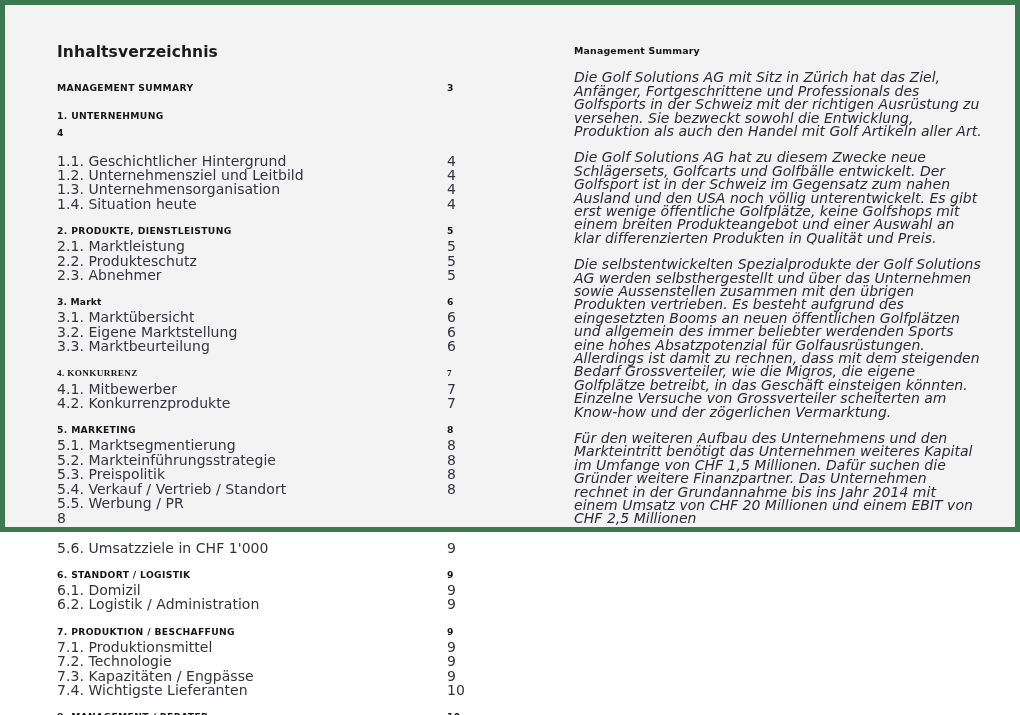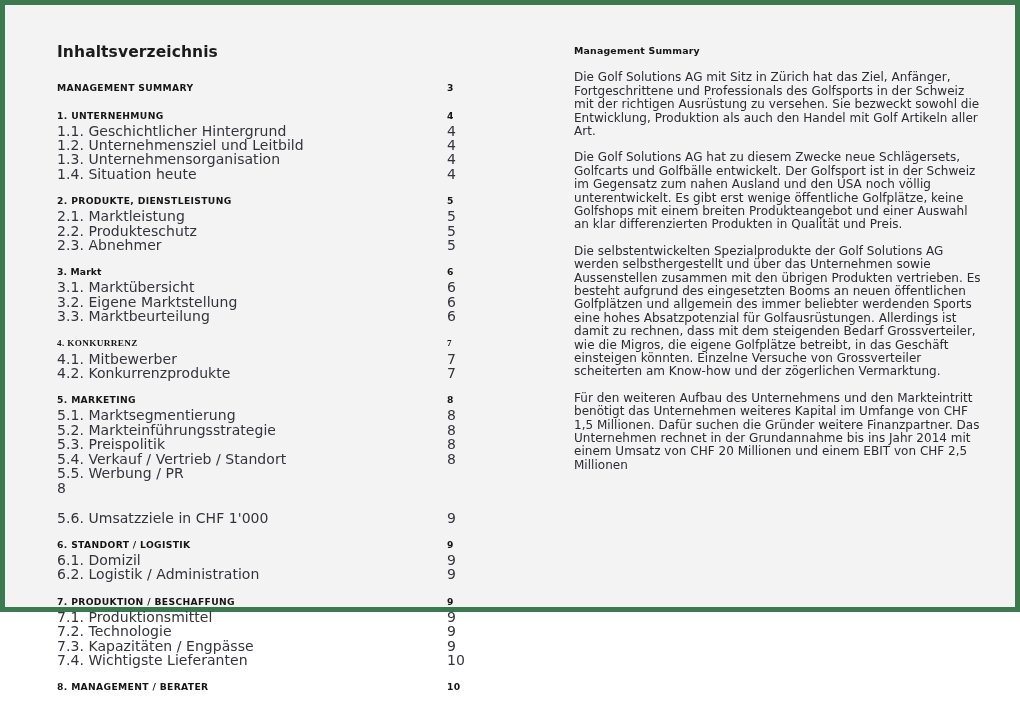--- a/index.html
+++ b/index.html
@@ -10,21 +10,21 @@
   body {
     width: 1020px;
     height: 715px;
     font-family: "DejaVu Sans", "Liberation Sans", sans-serif;
     overflow: hidden;
   }
 
   #page {
     position: relative;
     width: 1020px;
-    height: 612px;
+    height: 532px;
     box-sizing: border-box;
     border: 5px solid #3a7a4e;
     background: #f4f3f4;
   }
 
   #sheet {
     position: absolute;
     inset: 0;
     background: #f4f3f4;
   }
@@ -105,44 +105,45 @@
   
   .summary-head {
     font-size: 9.4px;
     font-weight: bold;
     color: #151515;
     letter-spacing: 0.2px;
     margin: 0 0 15px 0;
     line-height: 1.2;
   }
   .para {
-    font-size: 12px;
+    font-size: 14px;
     line-height: 13.4px;
     color: #2b2b31;
     margin: 0 0 13px 0;
     text-align: left;
     letter-spacing: 0.02px;
+    font-style: italic;
   }
   .para:last-child { margin-bottom: 0; }
 </style>
 </head>
 <body>
 
 <div id="page">
   <div id="sheet">
 
     <div class="col-left">
       <h1 class="toc-title">Inhaltsverzeichnis</h1>
       <ul class="toc-list" id="toc-list">
           <li class="toc-row major" style="position: relative;">
             <span class="lbl">MANAGEMENT SUMMARY</span>
             <span class="spacer"></span>
             <span class="pg">3</span>
           </li>
-          <li class="toc-row major gap-before" style="position: relative;">
+          <li class="toc-row major gap-before" style="position: relative; flex-direction: column;">
             <span class="lbl">1. UNTERNEHMUNG</span>
             <span class="spacer"></span>
             <span class="pg">4</span>
           </li>
           <li class="toc-row sub" style="position: relative;">
             <span class="lbl">1.1. Geschichtlicher Hintergrund</span>
             <span class="spacer"></span>
             <span class="pg">4</span>
           </li>
           <li class="toc-row sub" style="position: relative;">

